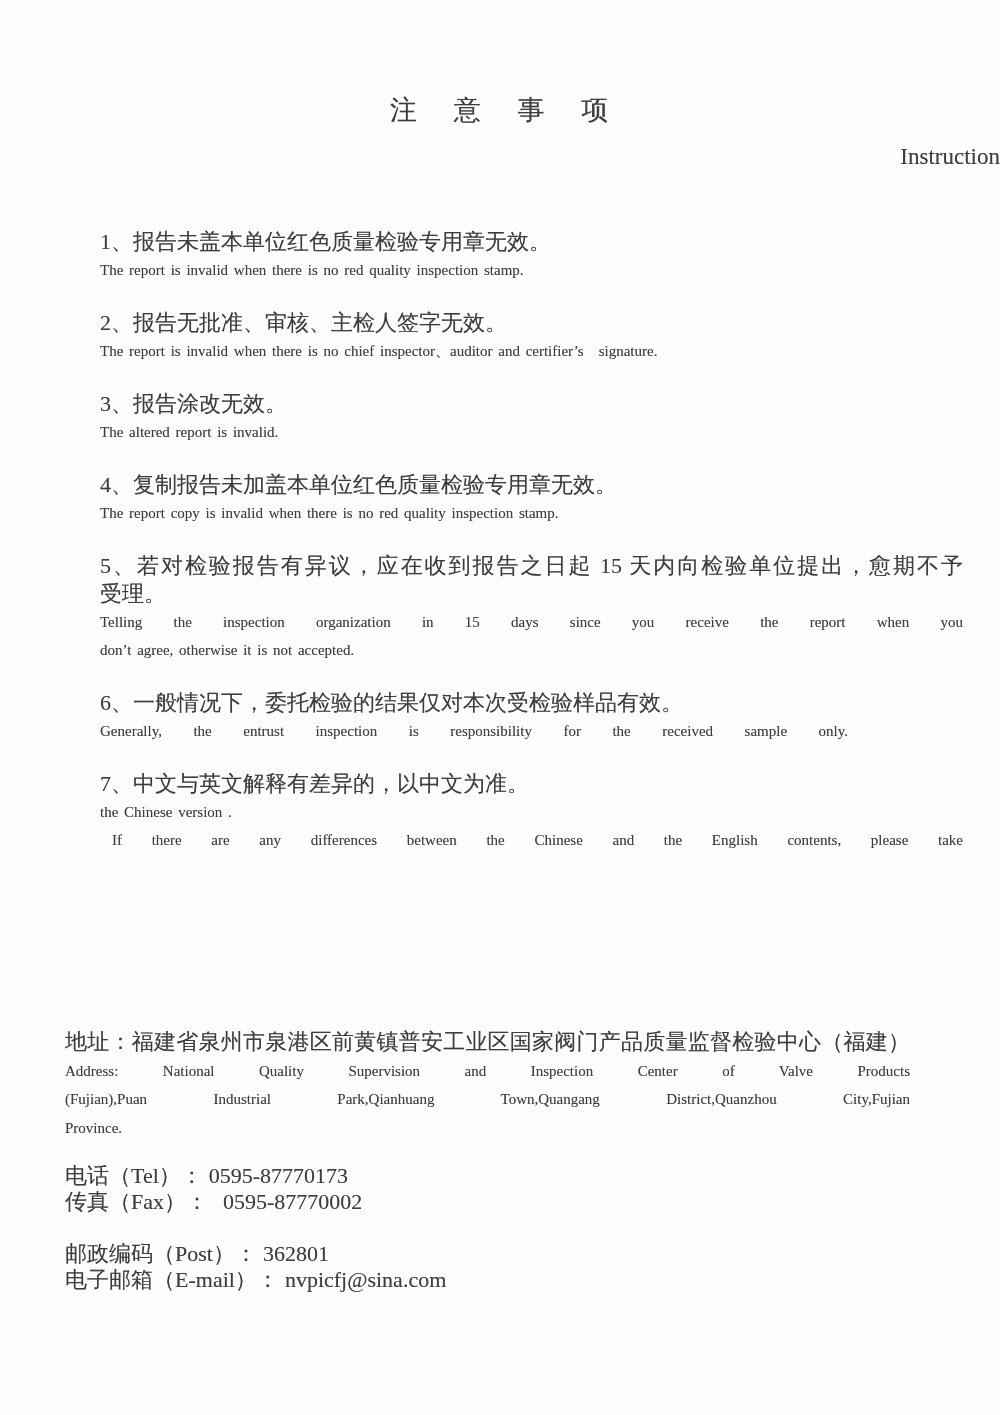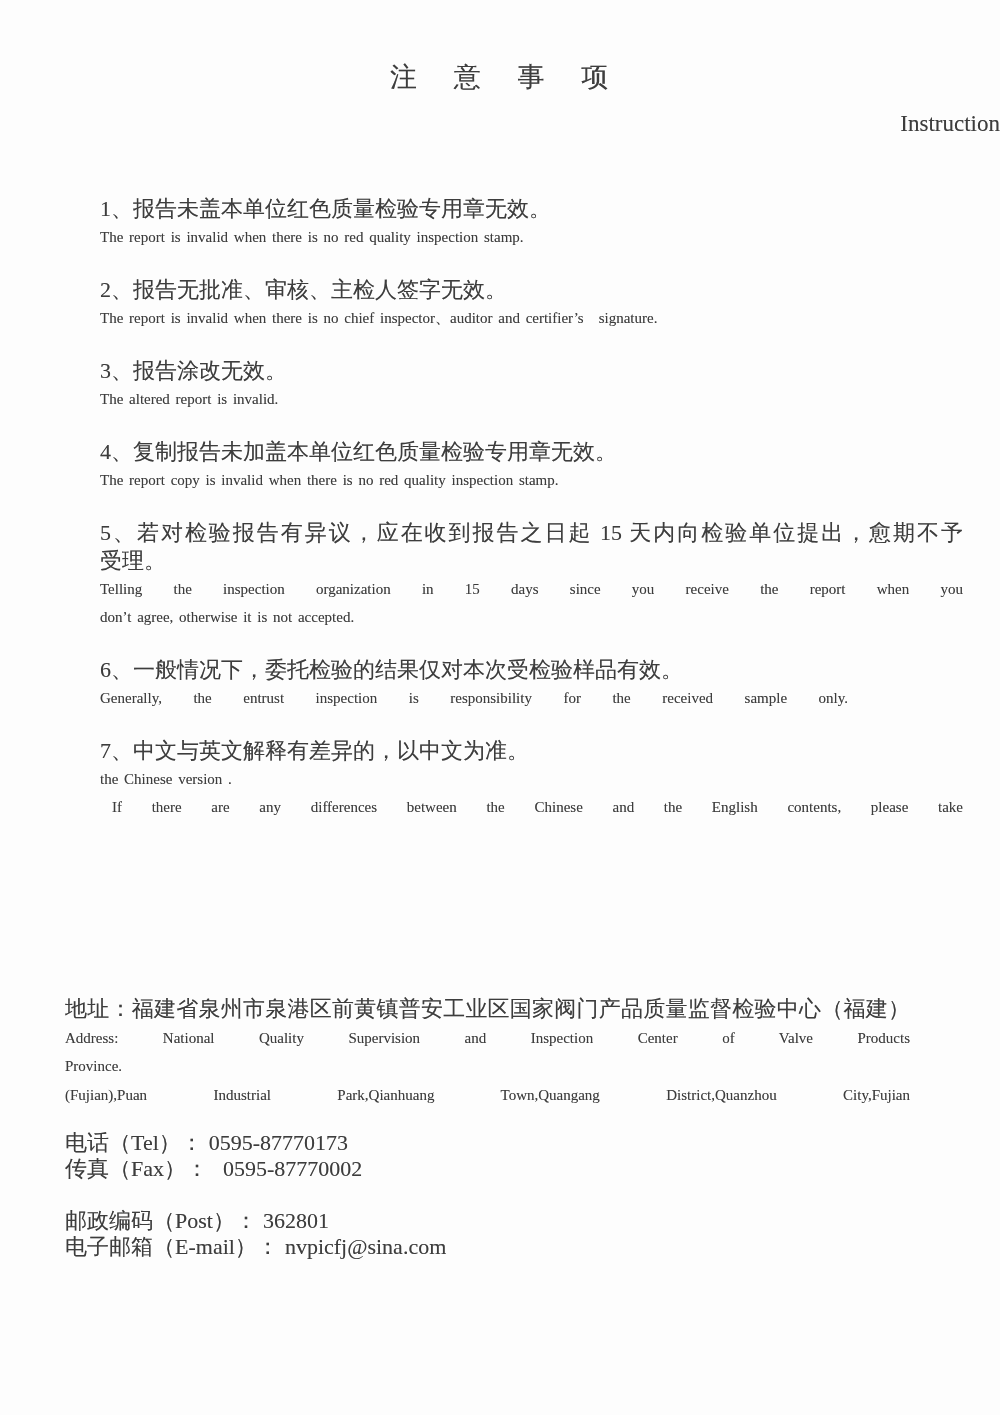--- a/index.html
+++ b/index.html
@@ -8,21 +8,21 @@
     width: 1000px;
     height: 1415px;
     background: #fdfdfd;
     font-family: "Liberation Serif", "DejaVu Serif", serif;
     color: #3d3d3d;
     text-shadow: 0 0 0.6px rgba(80,80,80,0.45);
     overflow: hidden;
     box-sizing: border-box;
   }
   .title-zh {
-    padding-top: 59px;
+    padding-top: 92px;
     text-align: center;
     font-size: 27px;
     letter-spacing: 2px;
     word-spacing: 26px;
   }
   .title-en {
     margin-top: 16px;
     text-align: right;
     font-size: 23px;
   }
@@ -101,22 +101,22 @@
       <div class="line zh">7、中文与英文解释有差异的，以中文为准。</div>
       <div class="line en">the Chinese version .</div>
       <div class="line en just indent">If there are any differences between the Chinese and the English contents, please take</div>
     </div>
 
   </div>
 
   <div class="address">
     <div class="line zh just">地址：福建省泉州市泉港区前黄镇普安工业区国家阀门产品质量监督检验中心（福建）</div>
     <div class="line en just">Address: National Quality Supervision and Inspection Center of Valve Products</div>
+    <div class="line en just">(Fujian),Puan Industrial Park,Qianhuang Town,Quangang District,Quanzhou City,Fujian</div>
     <div class="line en">Province.</div>
-    <div class="line en just">(Fujian),Puan Industrial Park,Qianhuang Town,Quangang District,Quanzhou City,Fujian</div>
   </div>
 
   <div class="contacts">
     <div class="contact-row">
       <div class="contact-cell-left">
         <span>电话（Tel）：</span><span class="contact-value">0595-87770173</span>
       </div>
       <div class="contact-cell-right">
         <span>传真（Fax）：</span><span class="contact-value wide-gap">0595-87770002</span>
       </div>

